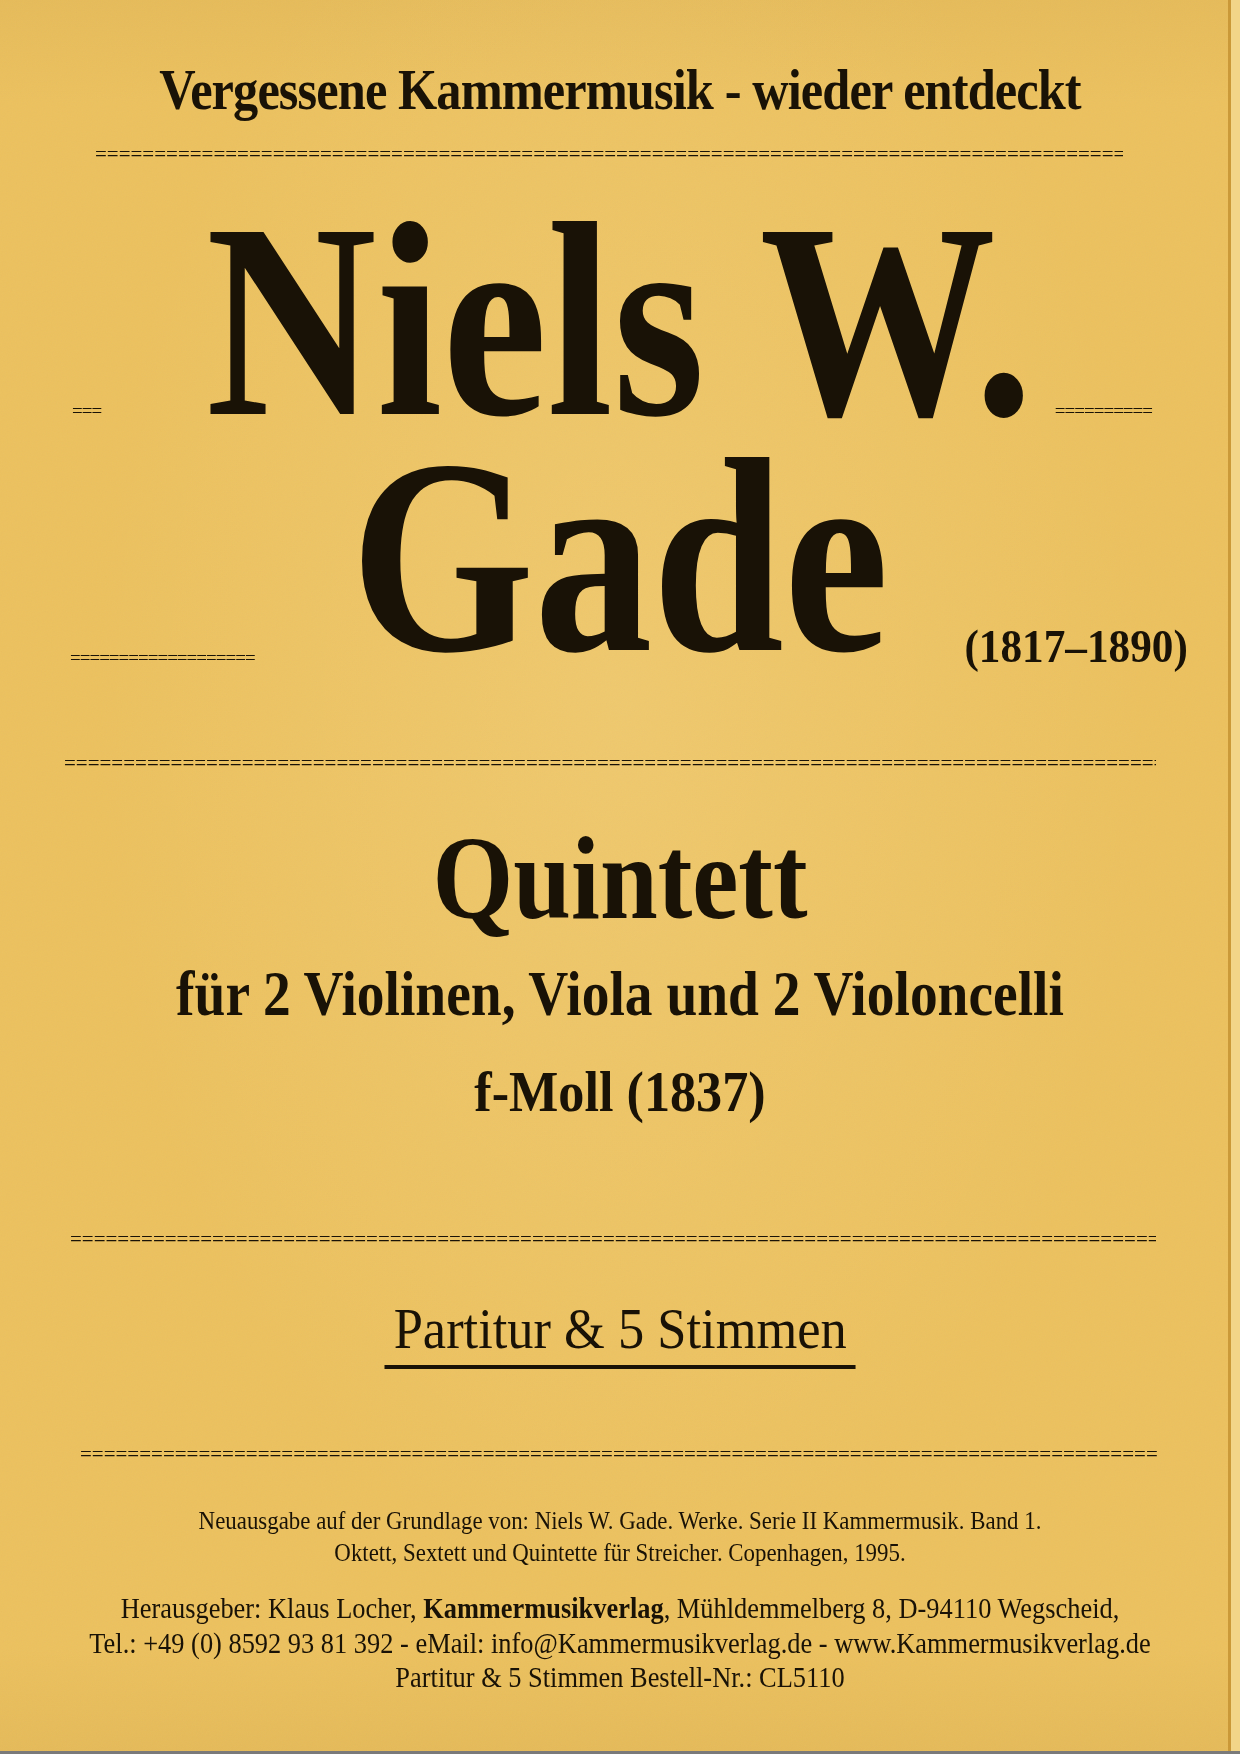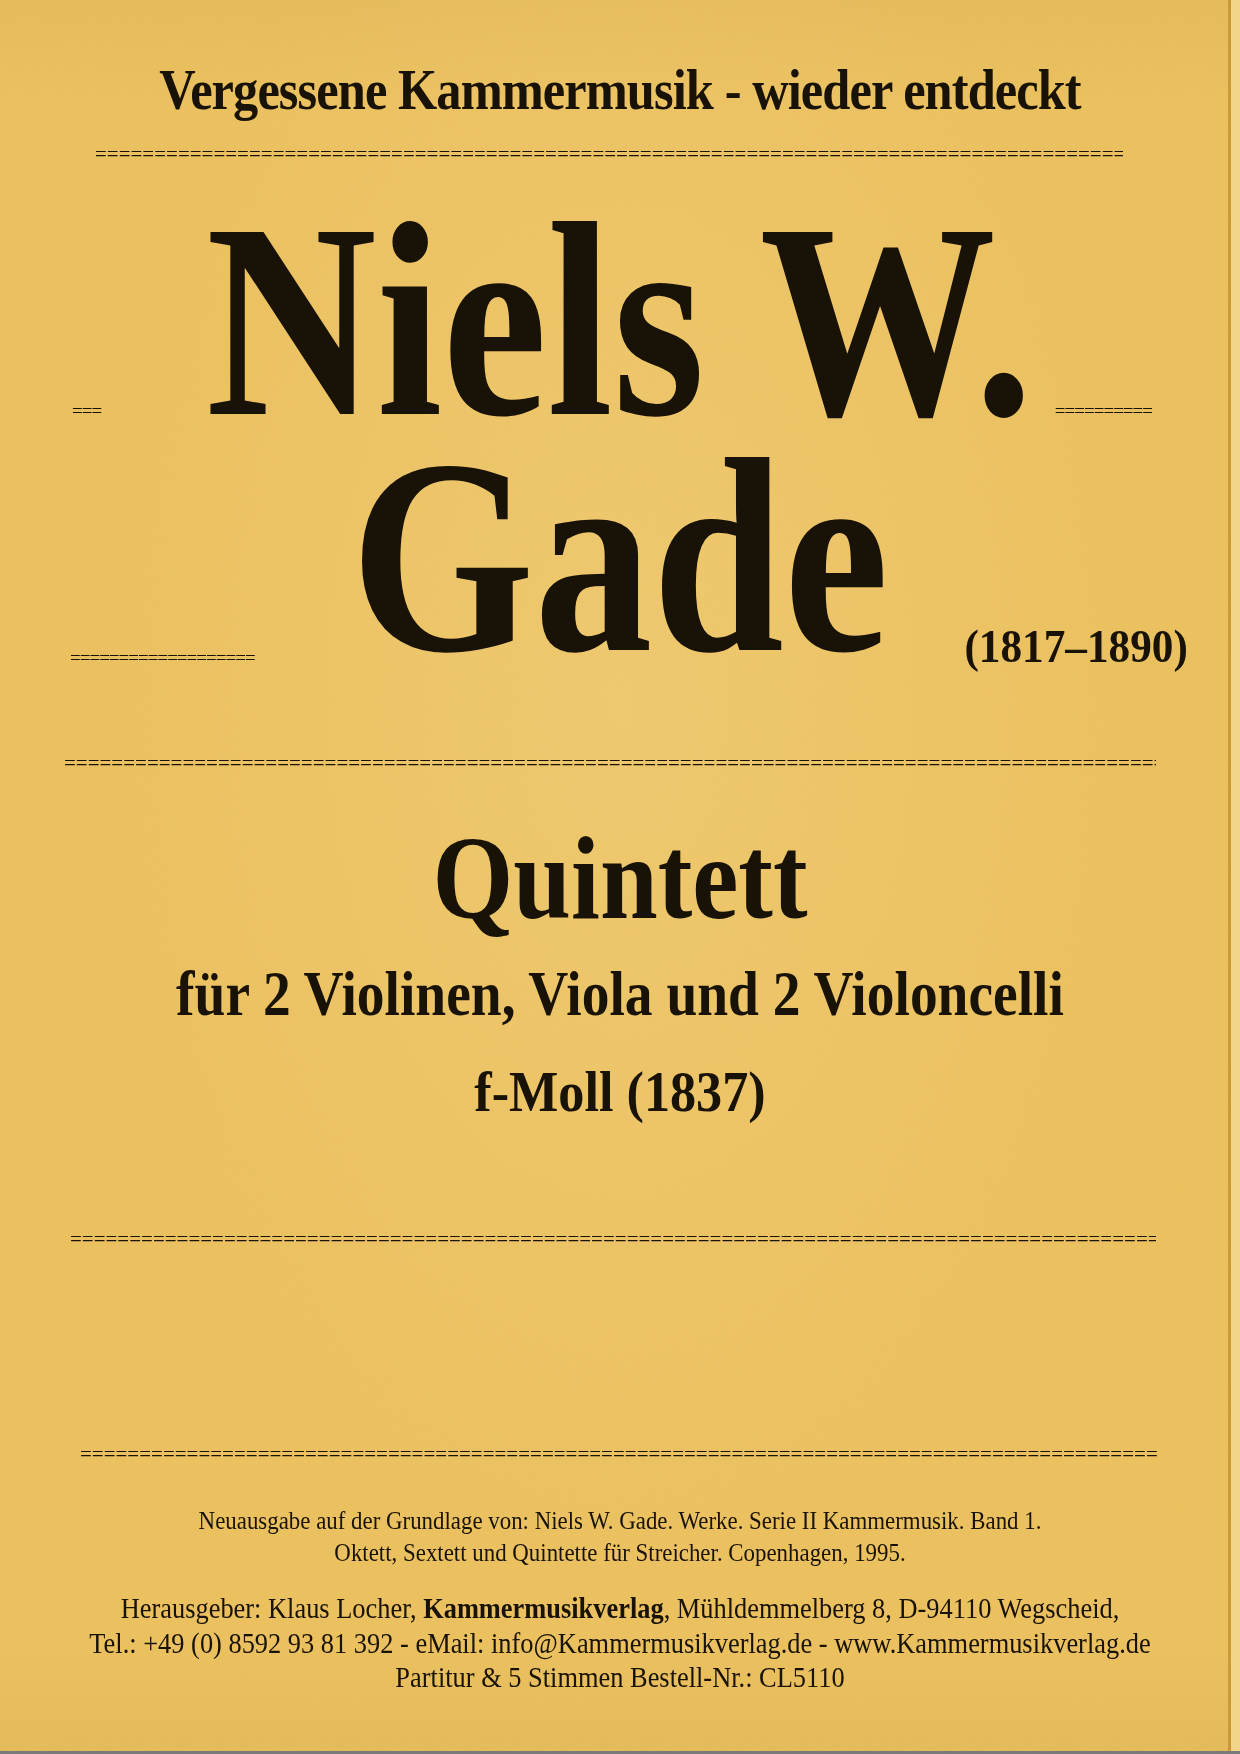--- a/index.html
+++ b/index.html
@@ -124,20 +124,23 @@
   </div>
 
   <div class="abs divider divider-mid">====================================================================================================</div>
 
   <div class="abs center work-title">Quintett</div>
   <div class="abs center work-subtitle">für 2 Violinen, Viola und 2 Violoncelli</div>
   <div class="abs center work-key">f-Moll (1837)</div>
 
   <div class="abs divider divider-lower">====================================================================================================</div>
 
+  <div class="abs center edition">
+    <span class="uline">Partitur &amp; 5 Stimmen</span>
+  </div>
 
   <div class="abs divider divider-bottom">====================================================================================================</div>
 
   <div class="abs center foot-sm src1">Neuausgabe auf der Grundlage von: Niels W. Gade. Werke. Serie II Kammermusik. Band 1.</div>
   <div class="abs center foot-sm src2">Oktett, Sextett und Quintette für Streicher. Copenhagen, 1995.</div>
 
   <div class="abs center foot-md pub"><span>Herausgeber: Klaus Locher, </span><span class="bold">Kammermusikverlag</span><span>, Mühldemmelberg 8, D-94110 Wegscheid,</span></div>
 
   <div class="abs center foot-md tel">Tel.: +49 (0) 8592 93 81 392 - eMail: info@Kammermusikverlag.de - www.Kammermusikverlag.de</div>
   <div class="abs center foot-md ord">Partitur &amp; 5 Stimmen Bestell-Nr.: CL5110</div>

